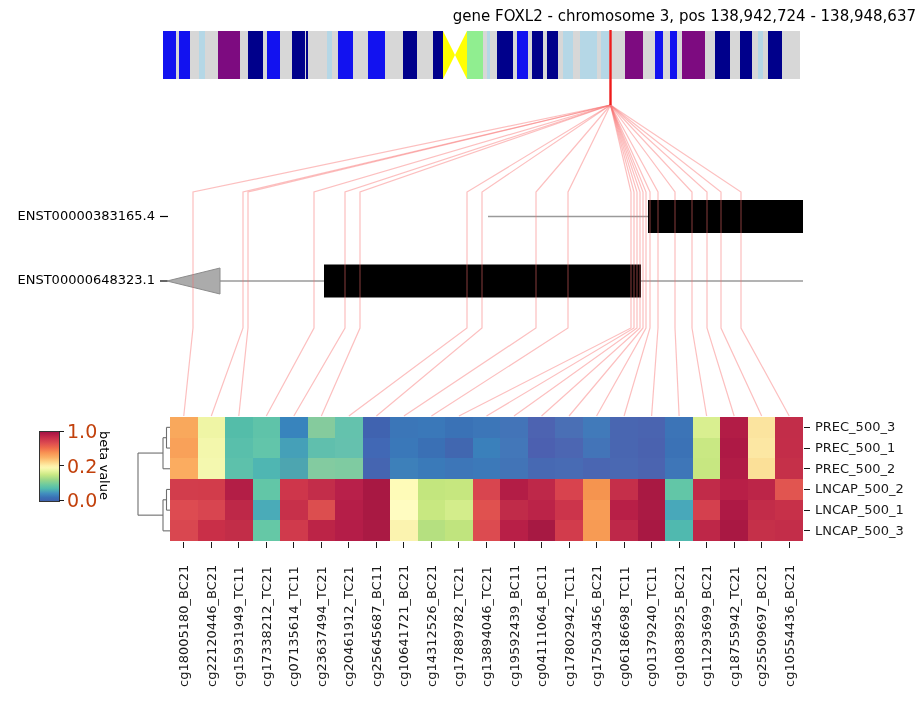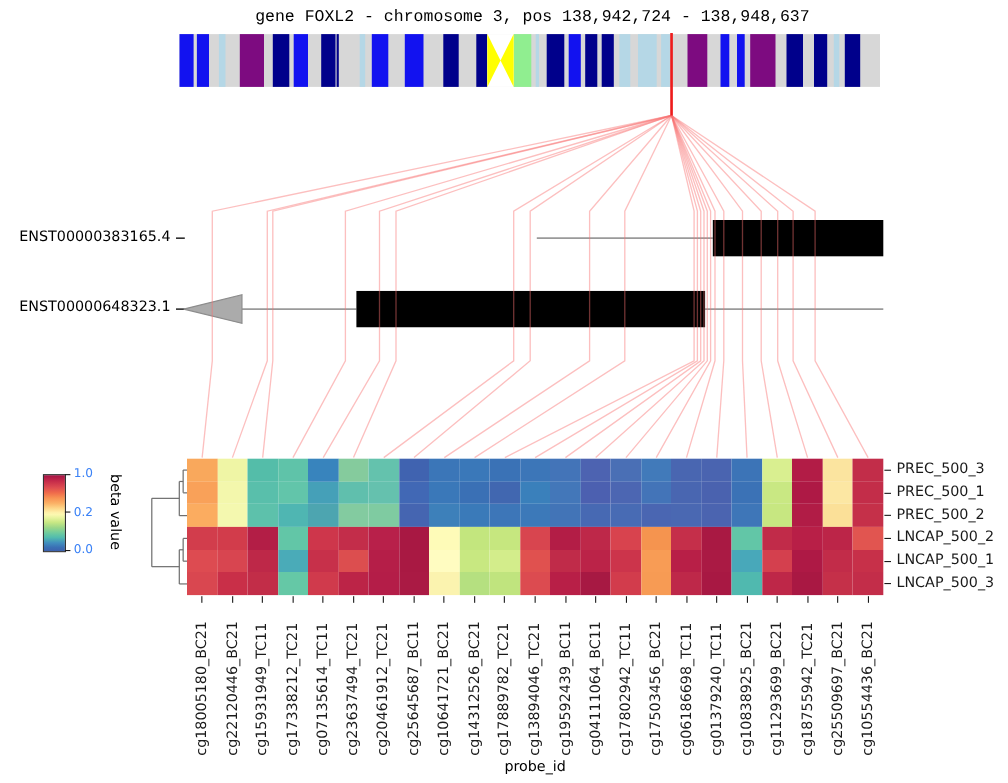--- a/index.html
+++ b/index.html
@@ -1,33 +1,33 @@
 <!DOCTYPE html>
 <html><head>
 <meta charset="utf-8">
 <style>
   html,body{margin:0;padding:0;background:#fff;font-family:"DejaVu Sans","Liberation Sans",sans-serif;}
   #fig{position:relative;width:916px;height:712px;background:#fff;overflow:hidden;}
-  #plot-title{position:absolute;top:7px;left:52px;width:864px;text-align:center;font-size:15px;color:#000;white-space:nowrap;font-family:Liberation Mono, monospace;}
+  #plot-title{position:absolute;top:7px;left:52px;width:864px;text-align:right;font-size:15px;color:#000;white-space:nowrap;}
   #ideogram{position:absolute;overflow:hidden;}
   .band{position:absolute;top:0;}
   .cen-bg{position:absolute;top:0;background:#fff;}
   .cen-tri{position:absolute;top:0;width:0;height:0;}
   #overlay{position:absolute;left:0;top:0;}
   .tr-label{position:absolute;left:0;width:155px;text-align:right;font-size:13px;color:#000;white-space:nowrap;}
   #heatmap{position:absolute;display:grid;}
   .hm-cell{width:100%;height:100%;}
   .xtick{position:absolute;width:1px;height:6px;background:#1a1a1a;}
   .ytick{position:absolute;width:6px;height:1px;background:#1a1a1a;}
   .col-label{position:absolute;transform-origin:0 0;transform:rotate(-90deg);font-size:13px;color:#1a1a1a;white-space:nowrap;line-height:15px;}
   .row-label{position:absolute;font-size:13px;color:#1a1a1a;white-space:nowrap;line-height:16px;}
   #xaxis-title{position:absolute;text-align:center;font-size:13px;color:#000;}
   #colorbar{position:absolute;border:1px solid #333;}
   .cb-tick{position:absolute;height:1px;background:#1a1a1a;}
-  .cb-ticklabel{position:absolute;font-size:11px;color:#3b82f6;line-height:16px;}
+  .cb-ticklabel{position:absolute;font-size:19px;color:#c2410c;line-height:16px;}
   #colorbar-title{position:absolute;text-align:center;transform:rotate(90deg);font-size:13px;color:#000;white-space:nowrap;}
 </style>
 </head>
 <body>
 
 <div id="fig">
   <div id="plot-title">gene FOXL2 - chromosome 3, pos 138,942,724 - 138,948,637</div>
   <div id="ideogram" style="left: 163px; top: 31px; width: 637px; height: 48px; background: rgb(215, 215, 215);">
       <div class="band" style="left: 0px; width: 13px; height: 48px; background: rgb(18, 18, 240);"></div>
       <div class="band" style="left: 16px; width: 11px; height: 48px; background: rgb(18, 18, 240);"></div>
@@ -247,21 +247,20 @@
       <div class="hm-cell" style="background: rgb(210, 60, 76);"></div>
       <div class="hm-cell" style="background: rgb(247, 155, 84);"></div>
       <div class="hm-cell" style="background: rgb(190, 40, 73);"></div>
       <div class="hm-cell" style="background: rgb(168, 24, 67);"></div>
       <div class="hm-cell" style="background: rgb(80, 185, 175);"></div>
       <div class="hm-cell" style="background: rgb(190, 39, 72);"></div>
       <div class="hm-cell" style="background: rgb(169, 24, 67);"></div>
       <div class="hm-cell" style="background: rgb(197, 48, 73);"></div>
       <div class="hm-cell" style="background: rgb(195, 45, 73);"></div>
     </div>
-  <div id="xaxis-title" style="left: 170px; width: 632.96px; top: 690px;">probe_id</div>
   <div id="colorbar" style="left: 39px; top: 431px; width: 19px; height: 69px; background: linear-gradient(rgb(166, 18, 69) 0%, rgb(198, 44, 74) 8%, rgb(221, 75, 80) 16%, rgb(239, 106, 75) 23%, rgb(248, 146, 83) 30%, rgb(251, 177, 102) 37%, rgb(253, 211, 133) 43%, rgb(254, 240, 169) 49%, rgb(251, 248, 176) 52%, rgb(232, 244, 159) 56%, rgb(201, 232, 132) 62%, rgb(155, 215, 136) 69%, rgb(111, 203, 158) 76%, rgb(82, 188, 174) 82%, rgb(65, 143, 190) 89%, rgb(58, 112, 181) 95%, rgb(61, 97, 173) 100%);"></div>
   <div id="colorbar-title" style="left: 44px; top: 457.5px; width: 120px;">beta value</div>
 <div class="xtick" style="left: 183.26px; top: 541.7px;"></div>
     <div class="col-label" style="left: 176.26px; top: 687px;">cg18005180_BC21</div>
     <div class="xtick" style="left: 210.78px; top: 541.7px;"></div>
     <div class="col-label" style="left: 203.78px; top: 687px;">cg22120446_BC21</div>
     <div class="xtick" style="left: 238.3px; top: 541.7px;"></div>
     <div class="col-label" style="left: 231.3px; top: 687px;">cg15931949_TC11</div>
     <div class="xtick" style="left: 265.82px; top: 541.7px;"></div>
     <div class="col-label" style="left: 258.82px; top: 687px;">cg17338212_TC21</div>

